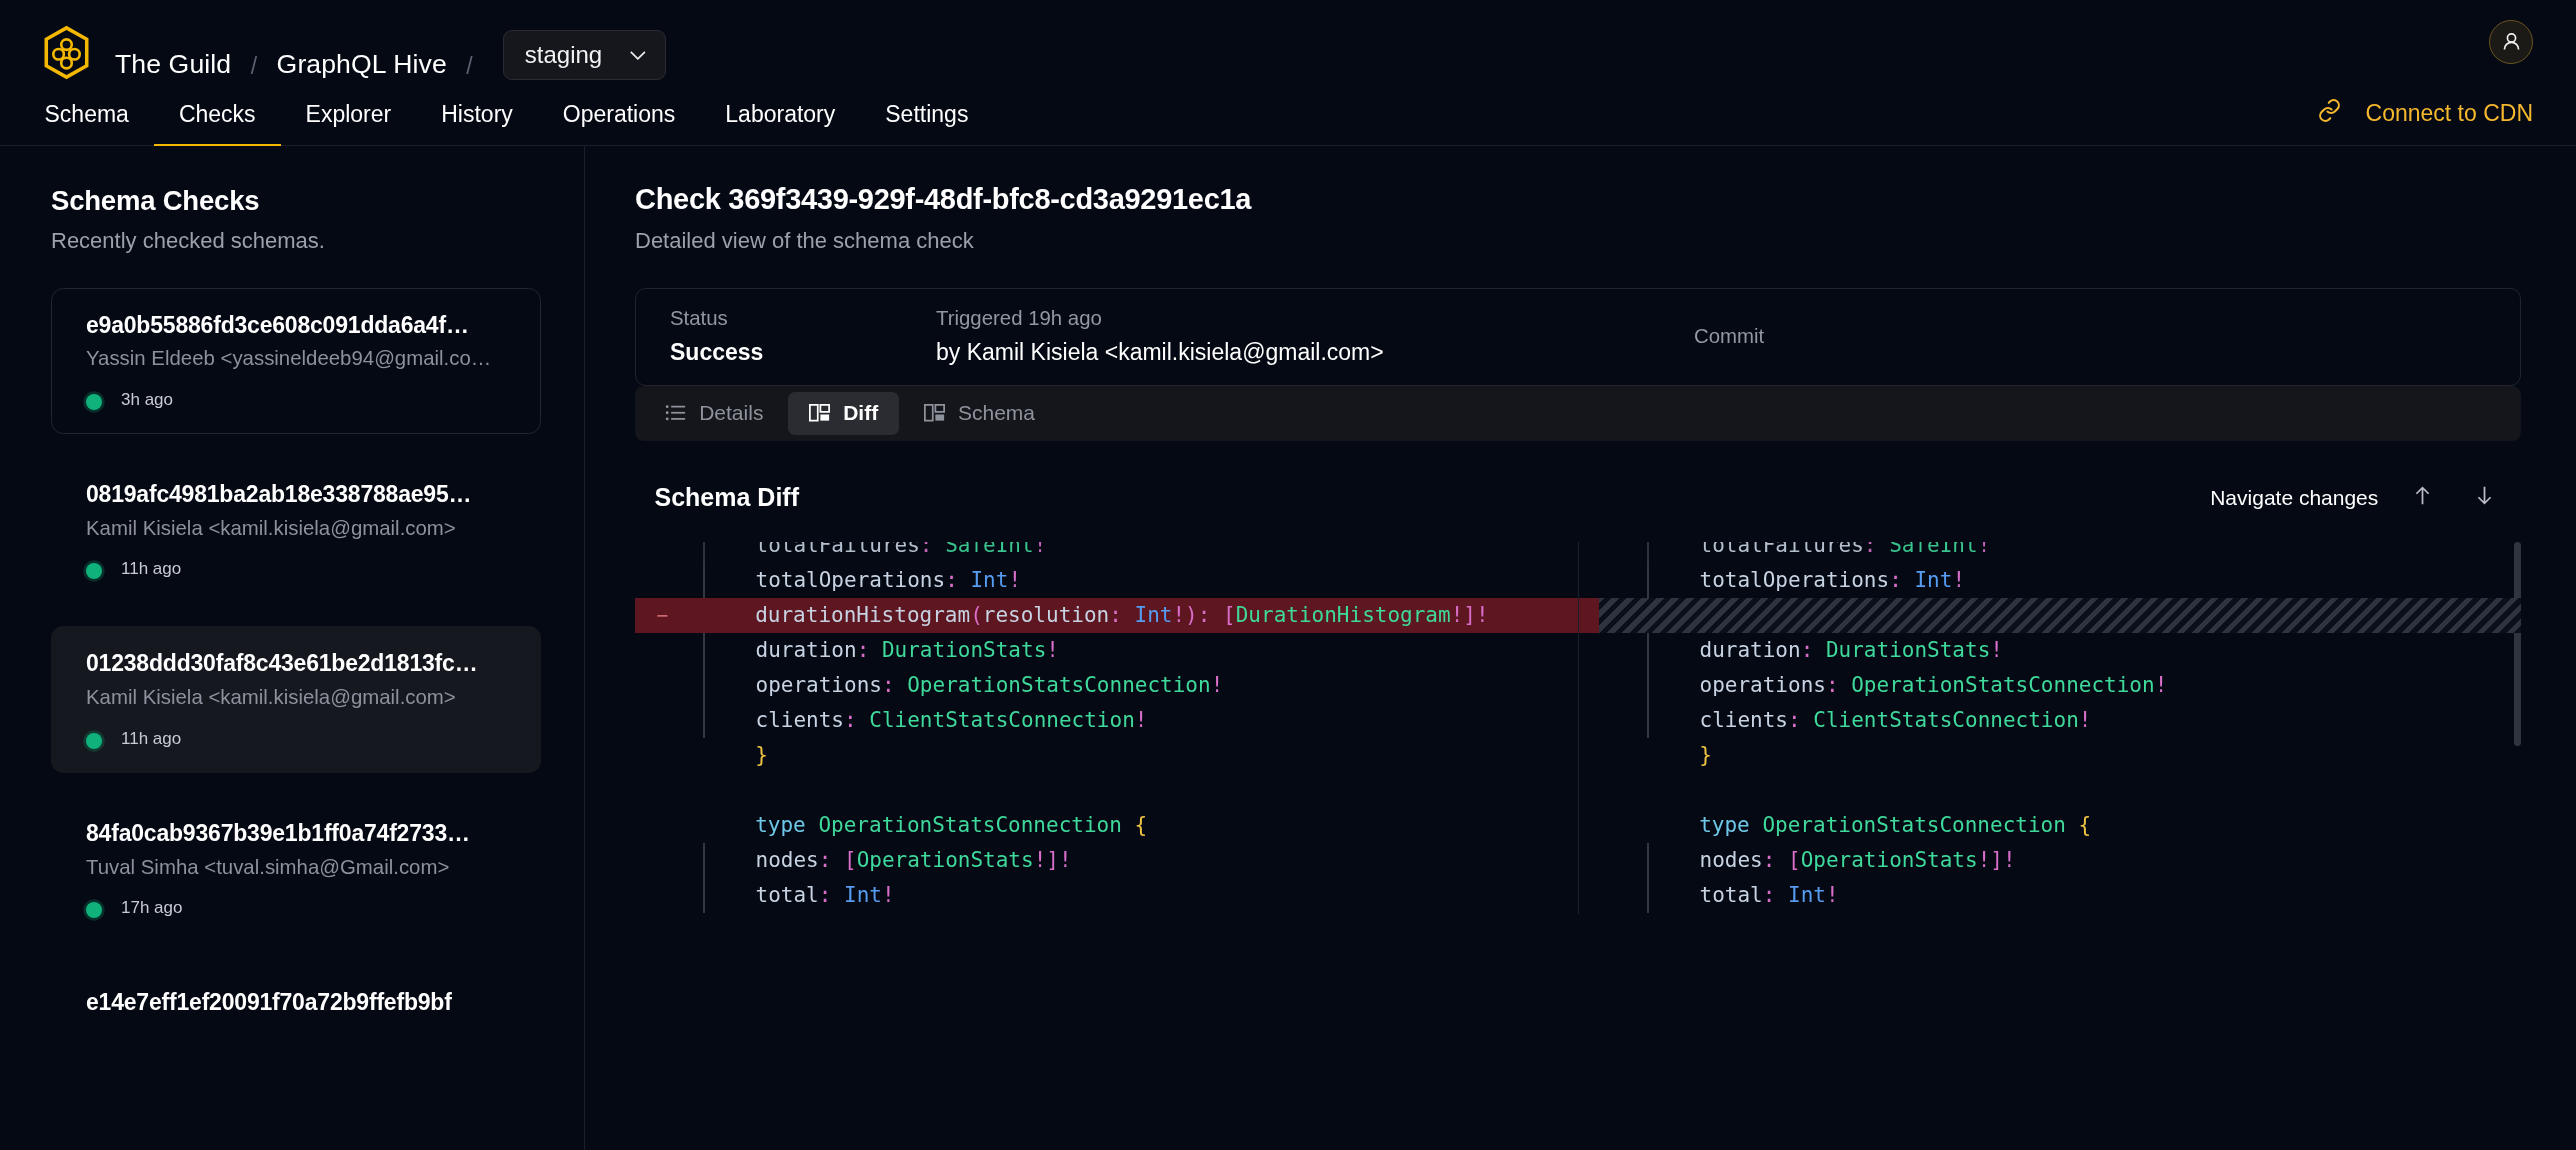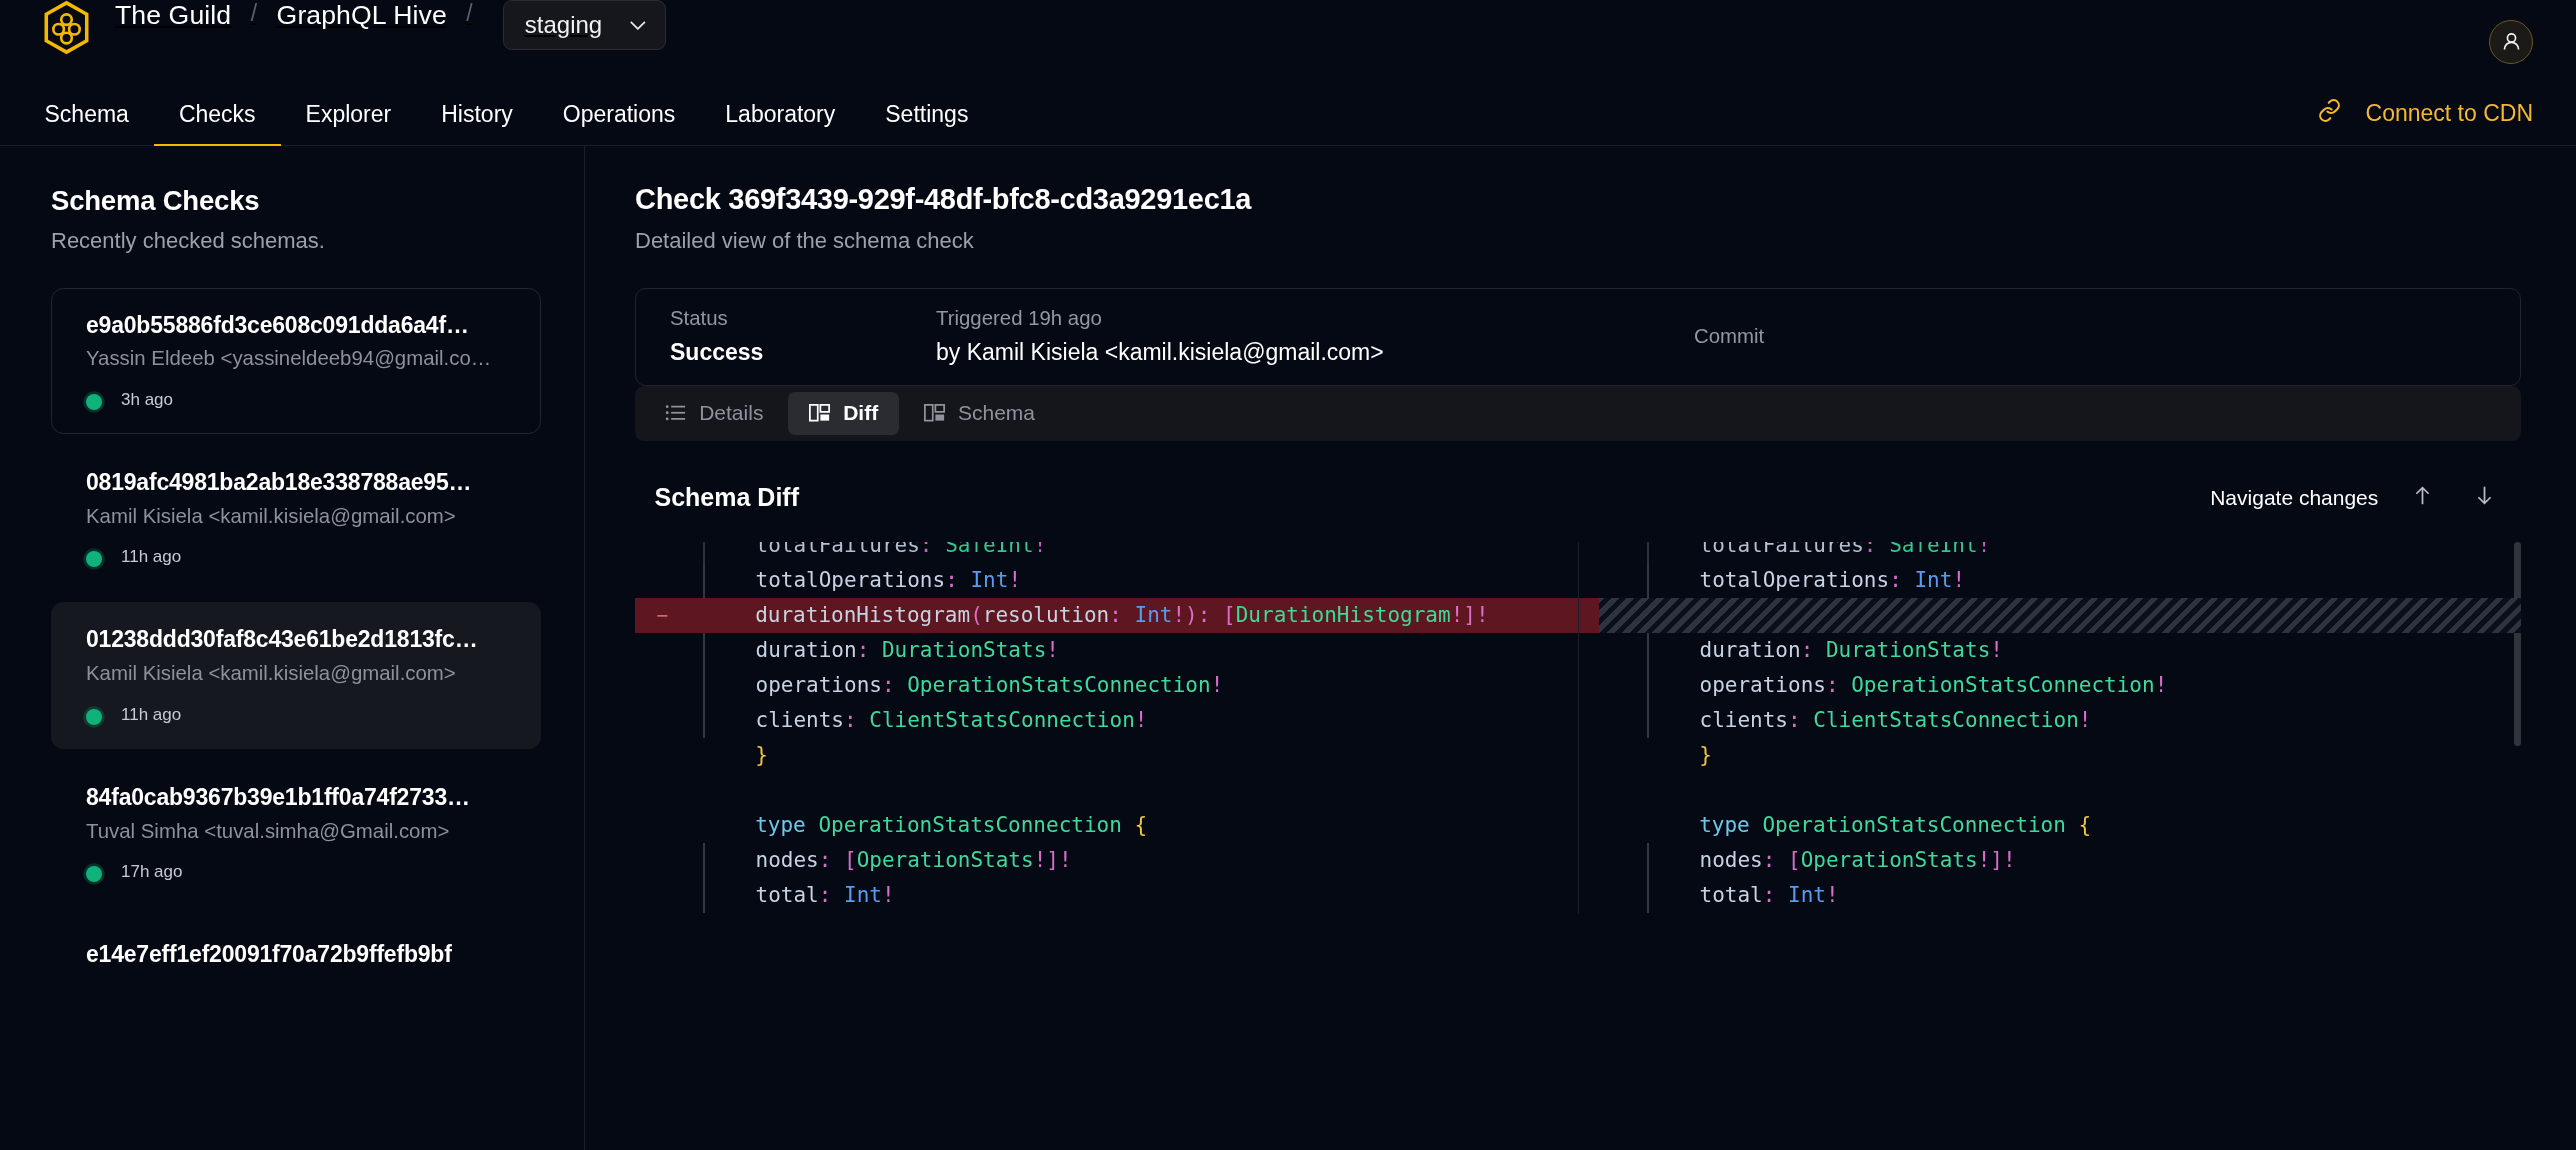--- a/index.html
+++ b/index.html
@@ -8,24 +8,23 @@
     background: #050914;
     font-family: "Liberation Sans", sans-serif;
     overflow: hidden;
   }
   body { position: relative; }
 
   
   .topbar {
     height: 80px;
     display: flex;
-    align-items: flex-start;
+    align-items: flex-end;
     padding: 0 43px 0 41px;
     position: relative;
-    text-decoration: underline;
   }
   .logo-wrap { width: 51px; height: 55px; flex: 0 0 auto; display:flex; align-items:center; }
   .crumb {
     font-size: 26.6px;
     color: #ffffff;
     font-weight: 400;
     letter-spacing: 0.1px;
     white-space: nowrap;
   }
   .crumb.first { margin-left: 23px; }
@@ -110,21 +109,21 @@
   .sidebar .sub {
     font-size: 22px;
     color: #9ca0ab;
     margin-top: 10.6px;
   }
   .check-list { margin-top: 34px; }
   .check-item {
     border-radius: 12.4px;
     padding: 23px 26.6px 23px 34px;
     border: 0.9px solid transparent;
-    margin-bottom: 11px;
+    margin-bottom: 23px;
   }
   .check-item.first { border-color: #23262f; }
   .check-item.selected { background: #15181f; }
   .check-id {
     font-size: 23px;
     font-weight: 700;
     color: #ffffff;
     white-space: nowrap;
     overflow: hidden;
     text-overflow: ellipsis;

